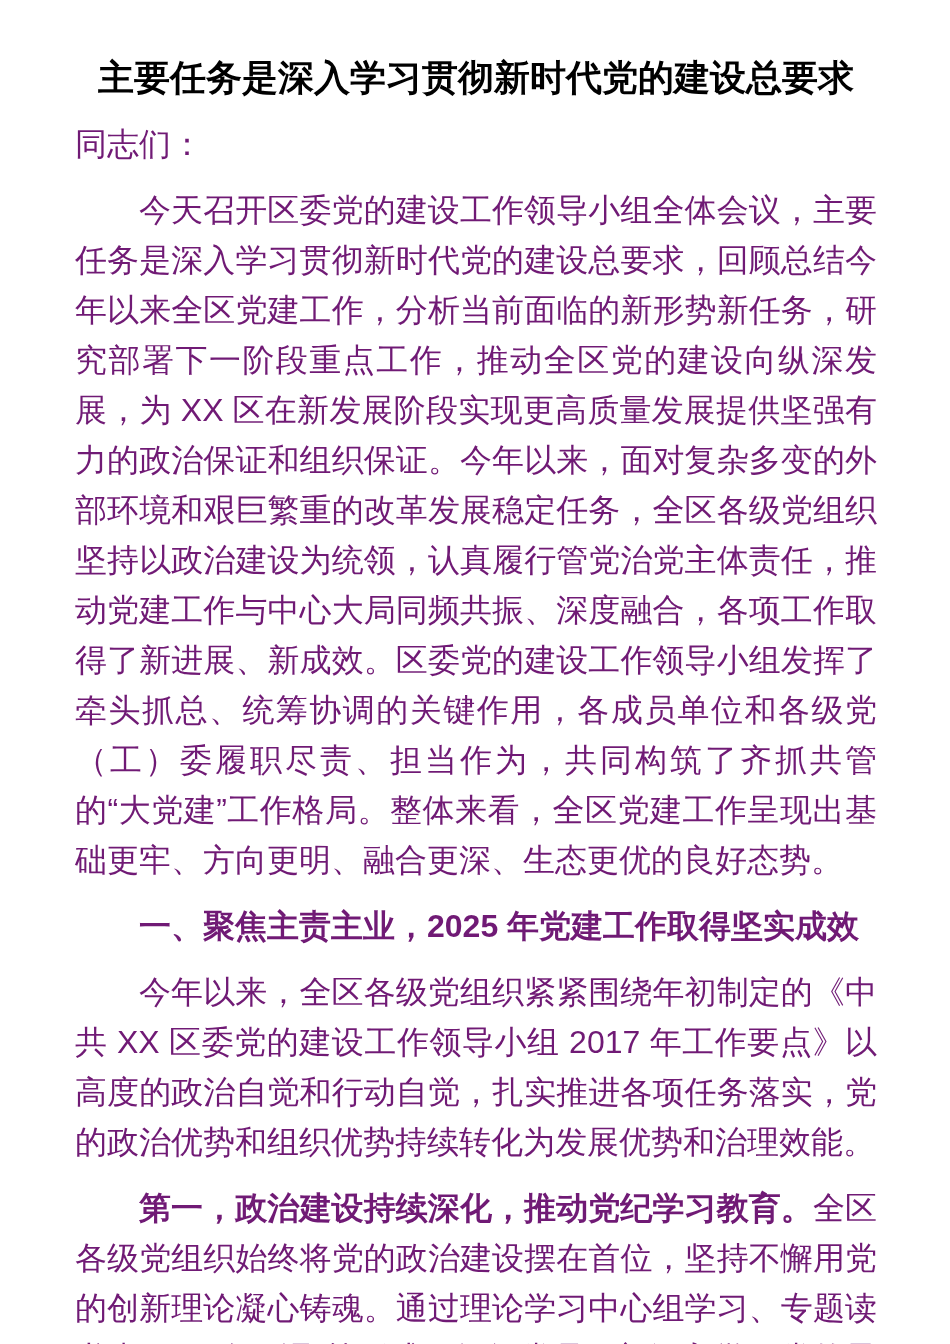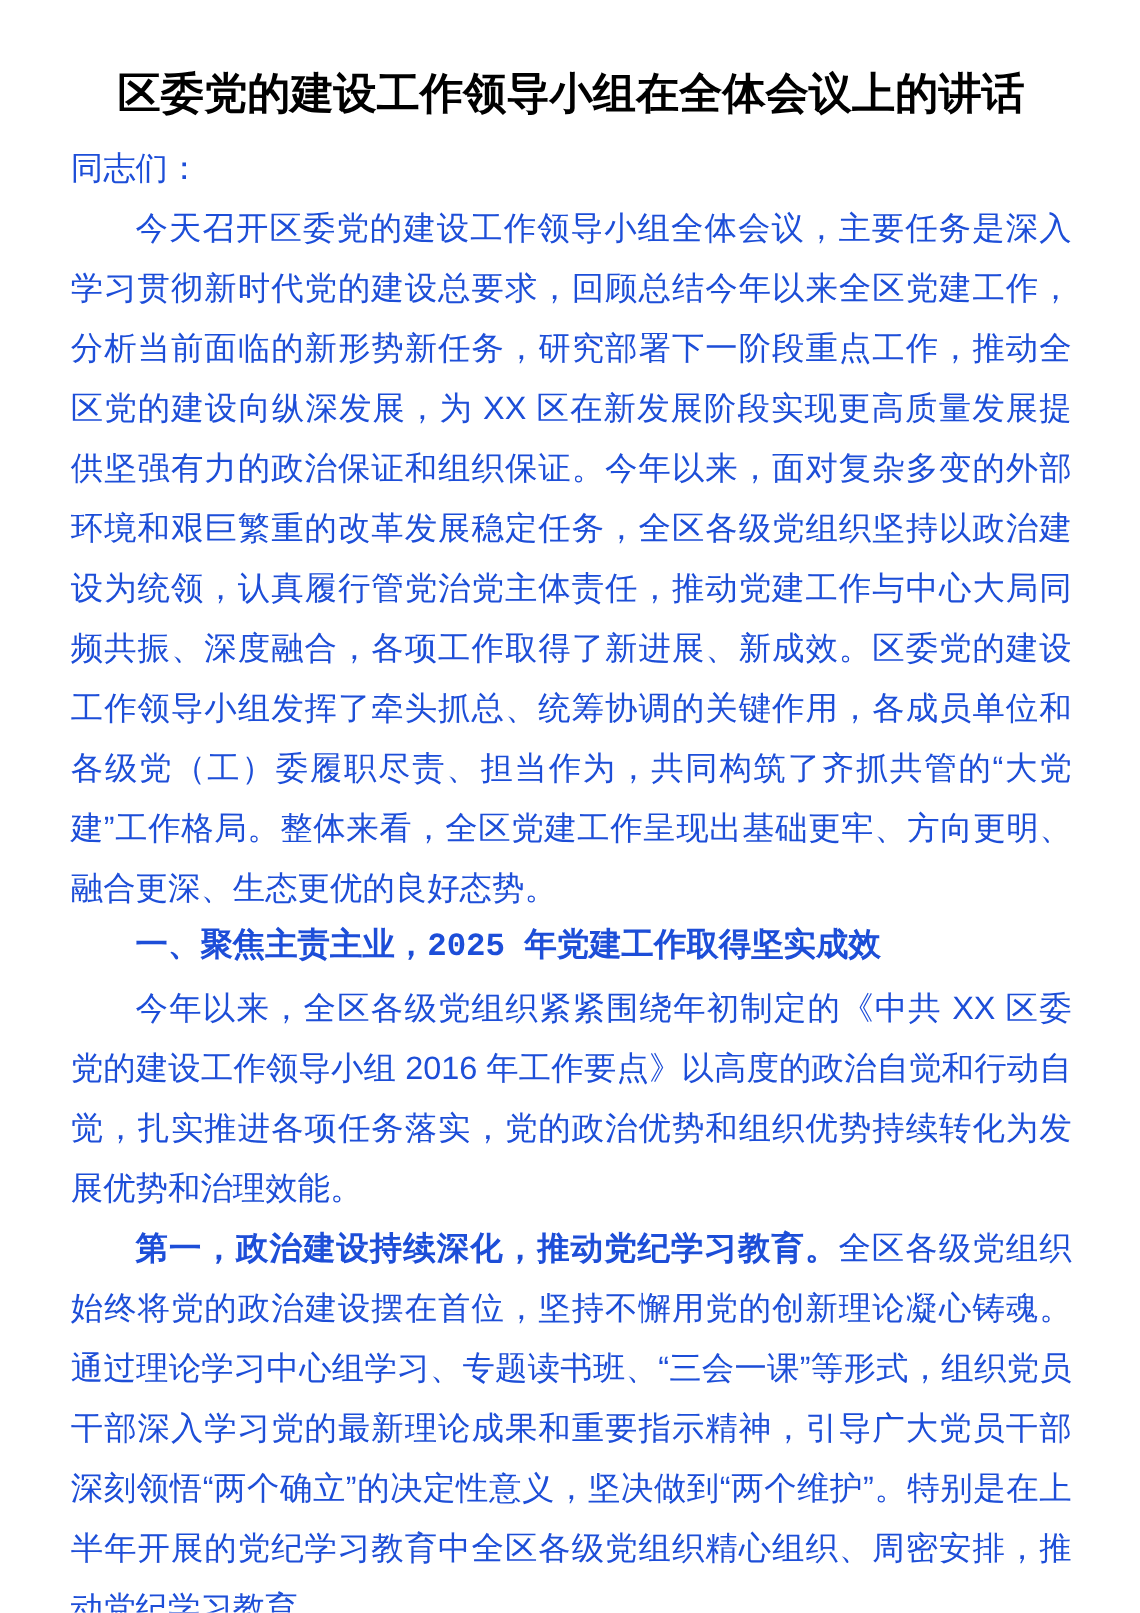--- a/index.html
+++ b/index.html
@@ -21,50 +21,49 @@
   }
   .doc-title {
     margin: 0 0 12px 0;
     font-size: 36px;
     line-height: 1.35;
     font-weight: 700;
     text-align: center;
     color: #000000;
   }
   .doc-body p {
-    margin: 0;
-    font-size: 27px;
+    margin: 16px;
+    font-size: 32px;
     line-height: 50px;
     text-align: justify;
-    color: #1d4ed8;
+    color: #701a75;
   }
   .salutation {
     text-indent: 0;
   }
   .indent {
     text-indent: 2em;
   }
   .section-heading {
     font-weight: 700;
-    font-family: Liberation Mono, monospace;
   }
   .para-lead {
     font-weight: 700;
   }
 </style>
 </head>
 <body>
 
 <div class="page">
-  <h1 class="doc-title">区委党的建设工作领导小组在全体会议上的讲话</h1>
+  <h1 class="doc-title">主要任务是深入学习贯彻新时代党的建设总要求</h1>
 
   <div class="doc-body">
     <p class="salutation">同志们：</p>
 
     <p class="indent">今天召开区委党的建设工作领导小组全体会议，主要任务是深入学习贯彻新时代党的建设总要求，回顾总结今年以来全区党建工作，分析当前面临的新形势新任务，研究部署下一阶段重点工作，推动全区党的建设向纵深发展，为 XX 区在新发展阶段实现更高质量发展提供坚强有力的政治保证和组织保证。今年以来，面对复杂多变的外部环境和艰巨繁重的改革发展稳定任务，全区各级党组织坚持以政治建设为统领，认真履行管党治党主体责任，推动党建工作与中心大局同频共振、深度融合，各项工作取得了新进展、新成效。区委党的建设工作领导小组发挥了牵头抓总、统筹协调的关键作用，各成员单位和各级党（工）委履职尽责、担当作为，共同构筑了齐抓共管的“大党建”工作格局。整体来看，全区党建工作呈现出基础更牢、方向更明、融合更深、生态更优的良好态势。</p>
 
     <p class="indent section-heading">一、聚焦主责主业，2025 年党建工作取得坚实成效</p>
 
-    <p class="indent">今年以来，全区各级党组织紧紧围绕年初制定的《中共 XX 区委党的建设工作领导小组 2016 年工作要点》以高度的政治自觉和行动自觉，扎实推进各项任务落实，党的政治优势和组织优势持续转化为发展优势和治理效能。</p>
+    <p class="indent">今年以来，全区各级党组织紧紧围绕年初制定的《中共 XX 区委党的建设工作领导小组 2017 年工作要点》以高度的政治自觉和行动自觉，扎实推进各项任务落实，党的政治优势和组织优势持续转化为发展优势和治理效能。</p>
 
     <p class="indent"><span class="para-lead">第一，政治建设持续深化，推动党纪学习教育。</span><span>全区各级党组织始终将党的政治建设摆在首位，坚持不懈用党的创新理论凝心铸魂。通过理论学习中心组学习、专题读书班、“三会一课”等形式，组织党员干部深入学习党的最新理论成果和重要指示精神，引导广大党员干部深刻领悟“两个确立”的决定性意义，坚决做到“两个维护”。特别是在上半年开展的党纪学习教育中全区各级党组织精心组织、周密安排，推动党纪学习教育</span></p>
   </div>
 </div>
 
 </body></html>

